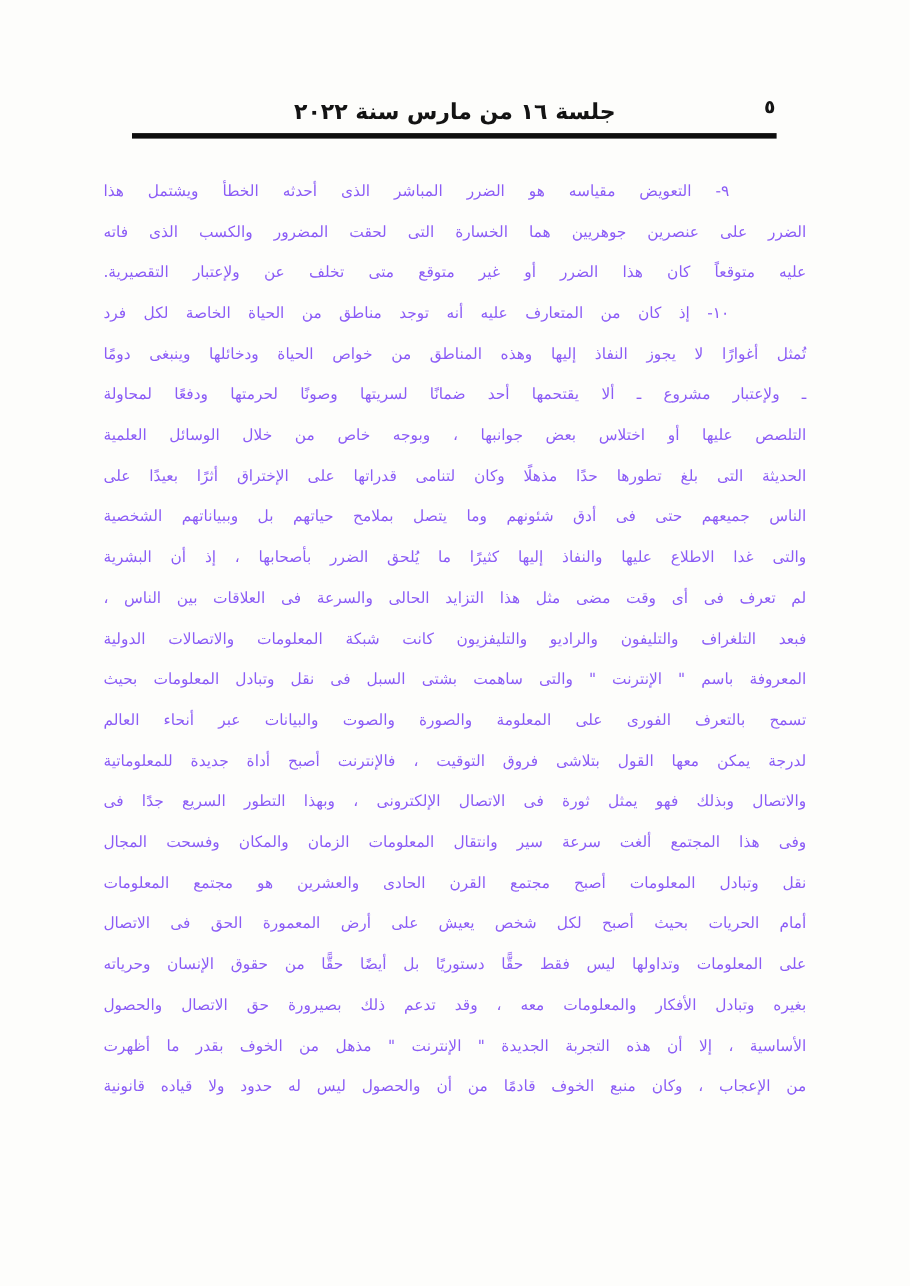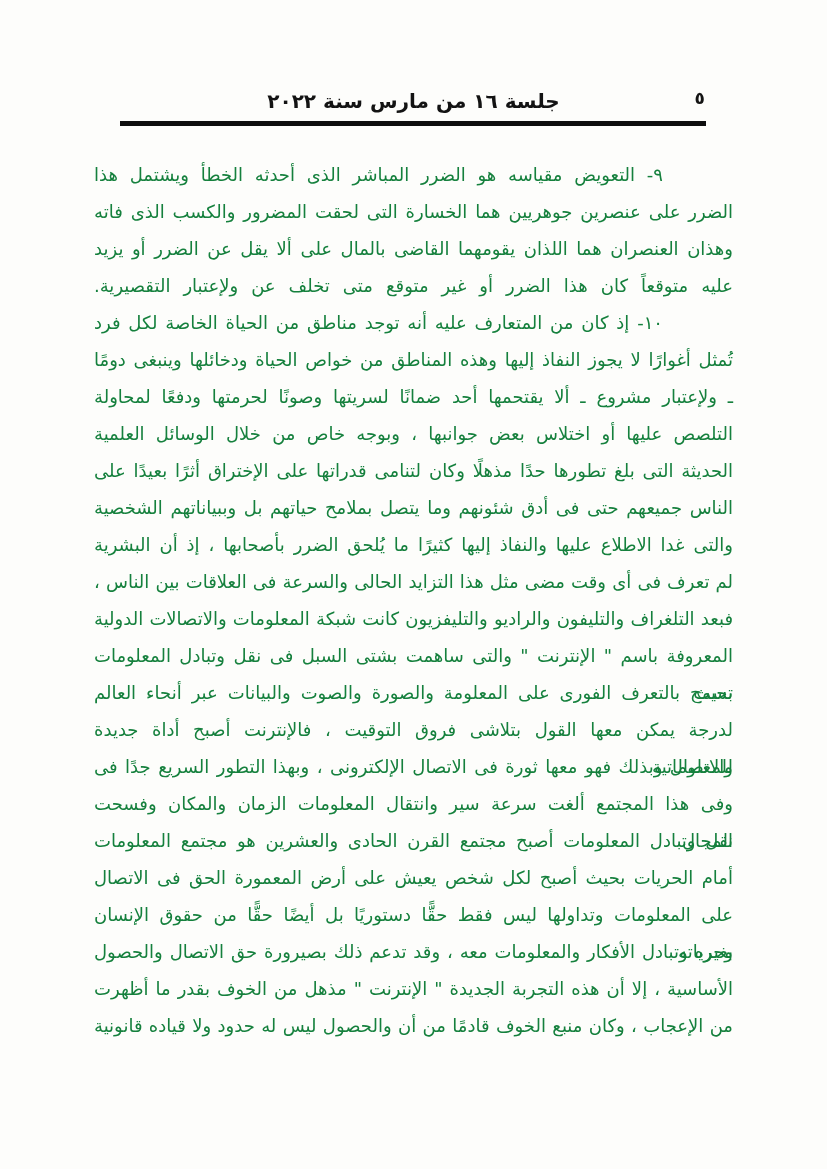--- a/index.html
+++ b/index.html
@@ -47,24 +47,24 @@
   }
   .document-body {
     margin: 30px 94px 0 94px;
     direction: rtl;
   }
   .paragraph {
     margin: 0;
   }
   .line {
     direction: rtl;
-    font-size: 18px;
+    font-size: 14px;
     height: 37px;
     line-height: 37px;
-    color: #15803d;
+    color: #8b5cf6;
     text-align: justify;
     text-align-last: justify;
     overflow: visible;
   }
   .line.first {
     padding-right: 70px;
   }
 </style>
 </head>
 <body>
@@ -75,37 +75,36 @@
 
   <header class="page-header">
     <div class="header-title">جلسة ١٦ من مارس سنة ٢٠٢٢</div>
     <div class="header-rule"></div>
   </header>
 
   <main class="document-body">
       <div class="paragraph">
         <div class="line first">٩- التعويض مقياسه هو الضرر المباشر الذى أحدثه الخطأ ويشتمل هذا</div>
         <div class="line">الضرر على عنصرين جوهريين هما الخسارة التى لحقت المضرور والكسب الذى فاته</div>
-        <div class="line">وهذان العنصران هما اللذان يقومهما القاضى بالمال على ألا يقل عن الضرر أو يزيد</div>
         <div class="line last">عليه متوقعاً كان هذا الضرر أو غير متوقع متى تخلف عن ولإعتبار التقصيرية.</div>
       </div>
       <div class="paragraph">
         <div class="line first">١٠- إذ كان من المتعارف عليه أنه توجد مناطق من الحياة الخاصة لكل فرد</div>
         <div class="line">تُمثل أغوارًا لا يجوز النفاذ إليها وهذه المناطق من خواص الحياة ودخائلها وينبغى دومًا</div>
         <div class="line">ـ ولإعتبار مشروع ـ ألا يقتحمها أحد ضمانًا لسريتها وصونًا لحرمتها ودفعًا لمحاولة</div>
         <div class="line">التلصص عليها أو اختلاس بعض جوانبها ، وبوجه خاص من خلال الوسائل العلمية</div>
         <div class="line">الحديثة التى بلغ تطورها حدًا مذهلًا وكان لتنامى قدراتها على الإختراق أثرًا بعيدًا على</div>
         <div class="line">الناس جميعهم حتى فى أدق شئونهم وما يتصل بملامح حياتهم بل وببياناتهم الشخصية</div>
         <div class="line">والتى غدا الاطلاع عليها والنفاذ إليها كثيرًا ما يُلحق الضرر بأصحابها ، إذ أن البشرية</div>
         <div class="line">لم تعرف فى أى وقت مضى مثل هذا التزايد الحالى والسرعة فى العلاقات بين الناس ،</div>
         <div class="line">فبعد التلغراف والتليفون والراديو والتليفزيون كانت شبكة المعلومات والاتصالات الدولية</div>
         <div class="line">المعروفة باسم " الإنترنت " والتى ساهمت بشتى السبل فى نقل وتبادل المعلومات بحيث</div>
         <div class="line">تسمح بالتعرف الفورى على المعلومة والصورة والصوت والبيانات عبر أنحاء العالم</div>
         <div class="line">لدرجة يمكن معها القول بتلاشى فروق التوقيت ، فالإنترنت أصبح أداة جديدة للمعلوماتية</div>
-        <div class="line">والاتصال وبذلك فهو معها ثورة فى الاتصال الإلكترونى ، وبهذا التطور السريع جدًا فى</div>
+        <div class="line">والاتصال وبذلك فهو يمثل ثورة فى الاتصال الإلكترونى ، وبهذا التطور السريع جدًا فى</div>
         <div class="line">وفى هذا المجتمع ألغت سرعة سير وانتقال المعلومات الزمان والمكان وفسحت المجال</div>
         <div class="line">نقل وتبادل المعلومات أصبح مجتمع القرن الحادى والعشرين هو مجتمع المعلومات</div>
         <div class="line">أمام الحريات بحيث أصبح لكل شخص يعيش على أرض المعمورة الحق فى الاتصال</div>
         <div class="line">على المعلومات وتداولها ليس فقط حقًّا دستوريًا بل أيضًا حقًّا من حقوق الإنسان وحرياته</div>
         <div class="line">بغيره وتبادل الأفكار والمعلومات معه ، وقد تدعم ذلك بصيرورة حق الاتصال والحصول</div>
         <div class="line">الأساسية ، إلا أن هذه التجربة الجديدة " الإنترنت " مذهل من الخوف بقدر ما أظهرت</div>
         <div class="line last">من الإعجاب ، وكان منبع الخوف قادمًا من أن والحصول ليس له حدود ولا قياده قانونية</div>
       </div>
     </main>
 

